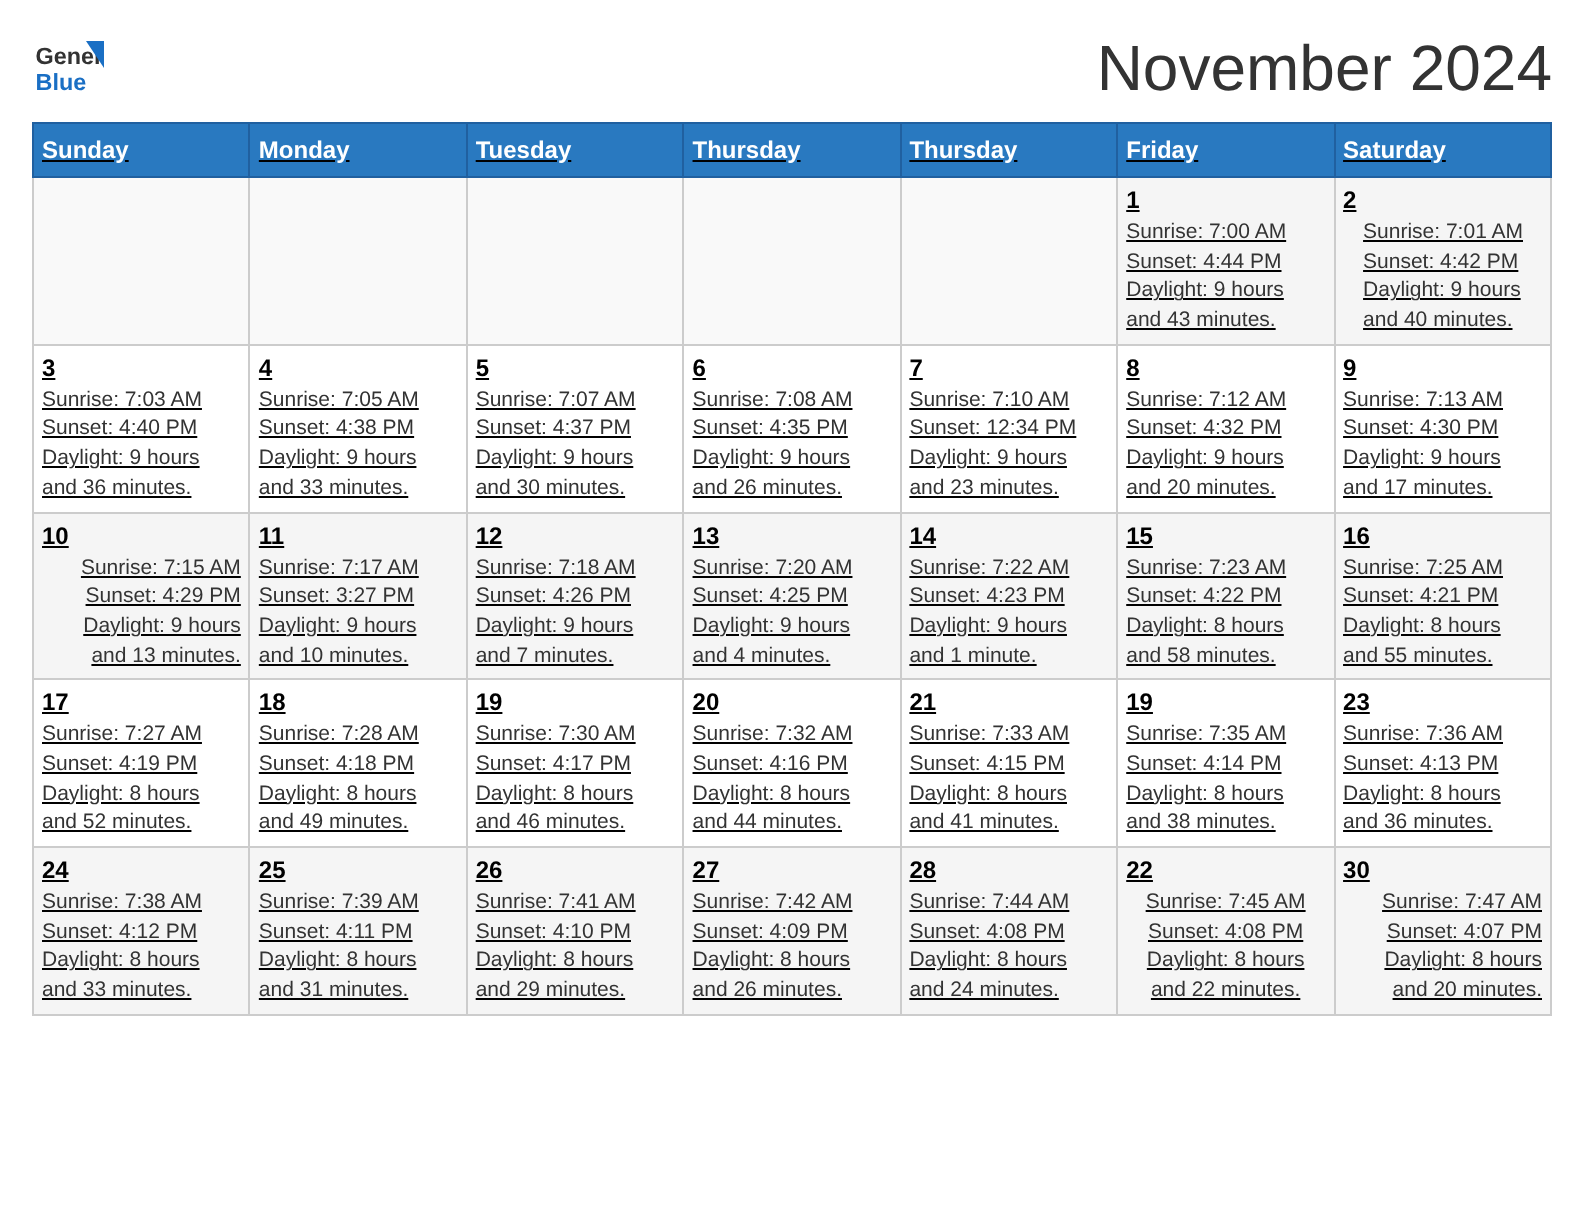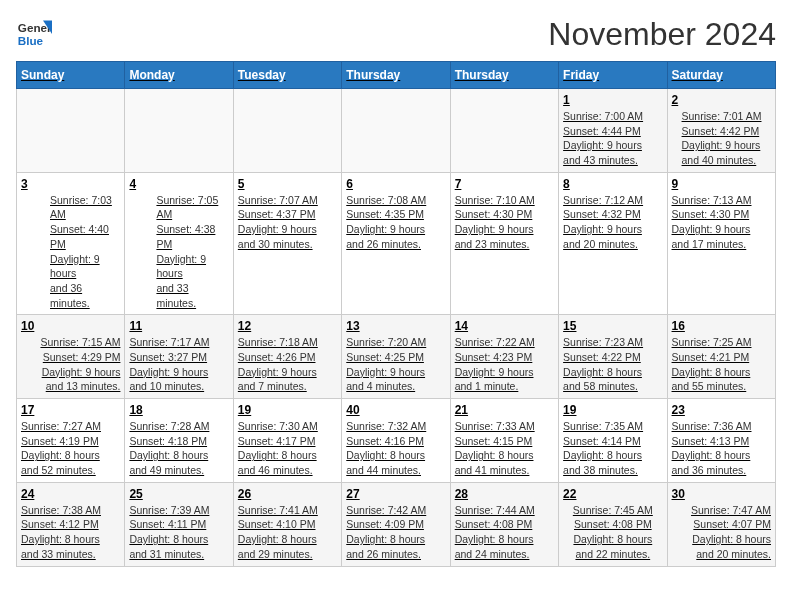--- a/index.html
+++ b/index.html
@@ -127,28 +127,28 @@
           <span class="day-num">2</span>
           <div class="day-info" style="white-space: pre-line; margin-left: 10px;">Sunrise: 7:01 AM
 Sunset: 4:42 PM
 Daylight: 9 hours
 and 40 minutes.</div>
         </td>
       </tr>
       <tr>
         <td>
           <span class="day-num">3</span>
-          <div class="day-info" style="white-space: pre-line; margin-left: 29px;">Sunrise: 7:03 AM
+          <div class="day-info" style="white-space: pre-line;">Sunrise: 7:03 AM
 Sunset: 4:40 PM
 Daylight: 9 hours
 and 36 minutes.</div>
         </td>
         <td>
           <span class="day-num">4</span>
-          <div class="day-info" style="white-space: pre-line; margin-left: 27px;">Sunrise: 7:05 AM
+          <div class="day-info" style="white-space: pre-line;">Sunrise: 7:05 AM
 Sunset: 4:38 PM
 Daylight: 9 hours
 and 33 minutes.</div>
         </td>
         <td>
           <span class="day-num">5</span>
           <div class="day-info" style="white-space: pre-line;">Sunrise: 7:07 AM
 Sunset: 4:37 PM
 Daylight: 9 hours
 and 30 minutes.</div>
@@ -156,21 +156,21 @@
         <td>
           <span class="day-num">6</span>
           <div class="day-info" style="white-space: pre-line;">Sunrise: 7:08 AM
 Sunset: 4:35 PM
 Daylight: 9 hours
 and 26 minutes.</div>
         </td>
         <td>
           <span class="day-num">7</span>
           <div class="day-info" style="white-space: pre-line;">Sunrise: 7:10 AM
-Sunset: 4:30 PM
+Sunset: 12:34 PM
 Daylight: 9 hours
 and 23 minutes.</div>
         </td>
         <td>
           <span class="day-num">8</span>
           <div class="day-info" style="white-space: pre-line;">Sunrise: 7:12 AM
 Sunset: 4:32 PM
 Daylight: 9 hours
 and 20 minutes.</div>
         </td>
@@ -249,21 +249,21 @@
 and 49 minutes.</div>
         </td>
         <td>
           <span class="day-num">19</span>
           <div class="day-info" style="white-space: pre-line;">Sunrise: 7:30 AM
 Sunset: 4:17 PM
 Daylight: 8 hours
 and 46 minutes.</div>
         </td>
         <td>
-          <span class="day-num">40</span>
+          <span class="day-num">20</span>
           <div class="day-info" style="white-space: pre-line;">Sunrise: 7:32 AM
 Sunset: 4:16 PM
 Daylight: 8 hours
 and 44 minutes.</div>
         </td>
         <td>
           <span class="day-num">21</span>
           <div class="day-info" style="white-space: pre-line;">Sunrise: 7:33 AM
 Sunset: 4:15 PM
 Daylight: 8 hours

